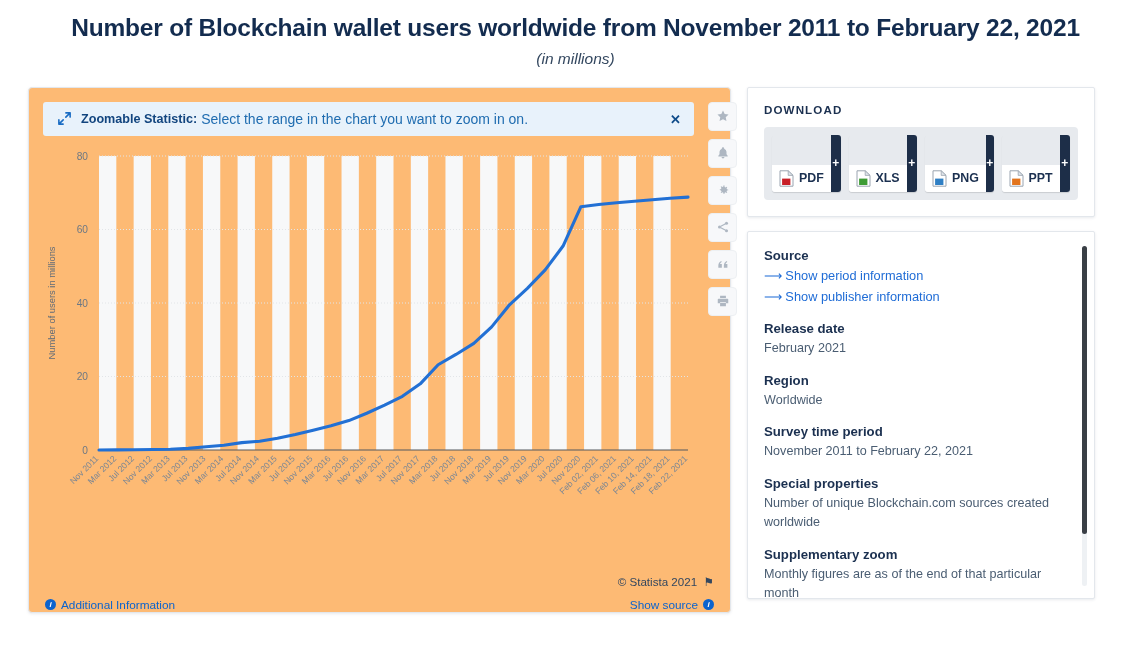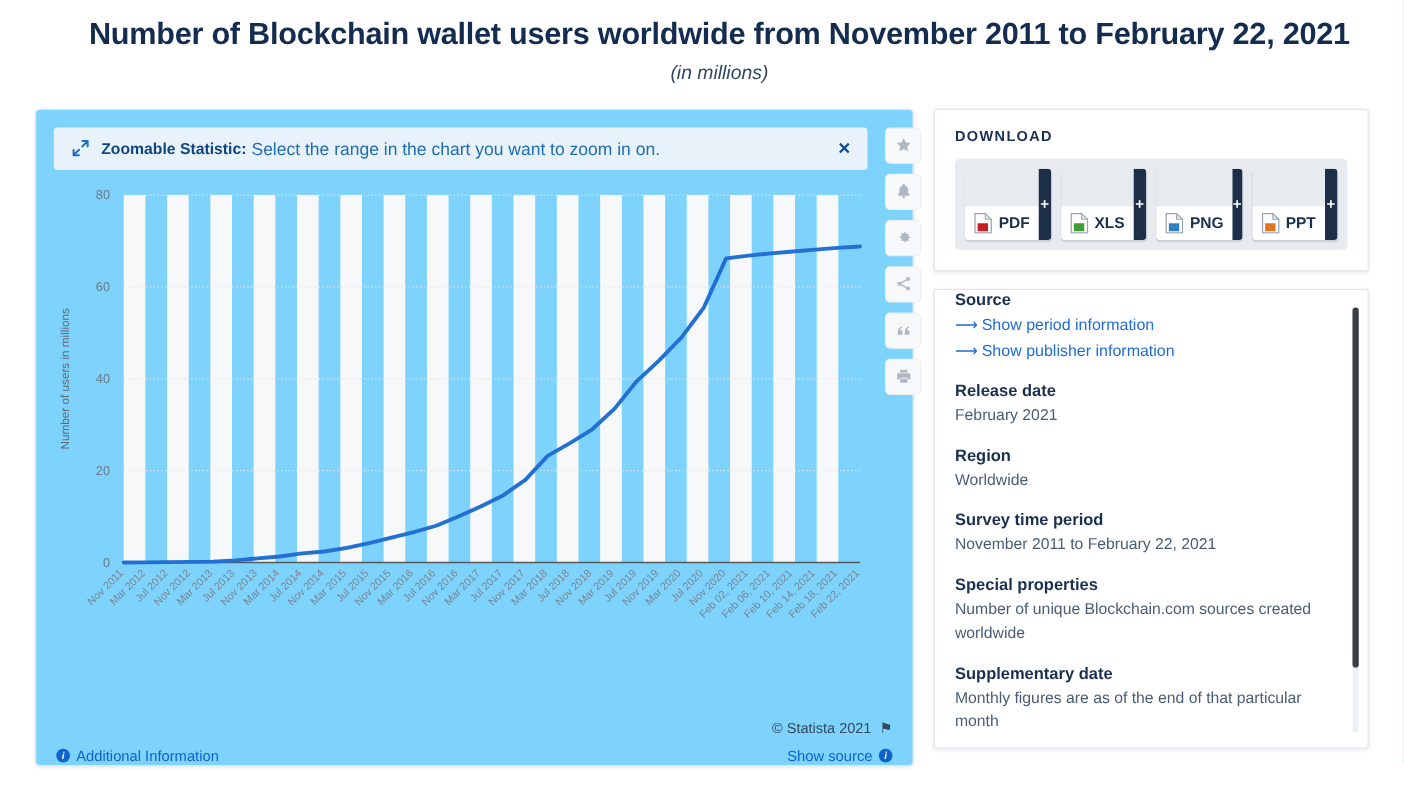--- a/index.html
+++ b/index.html
@@ -24,21 +24,21 @@
   }
 
   
   #content {
     display: flex; align-items: flex-start;
     padding: 19px 28px 0 28px; gap: 16px;
   }
 
   
   #chart-card {
-    width: 703px; background: #7dd3fc;
+    width: 703px; background: #fdba74;
     border: 1px solid #e3e7ec; border-radius: 4px;
     box-shadow: 0 1px 3px rgba(30,50,80,.10);
     position: relative; height: 526px;
     display: flex;
   }
   #chart-main { flex: 1; padding: 14px 12px 0 12px; position: relative; }
 
   
   #zoom-banner {
     background: #e8f2fb; border-radius: 3px;
@@ -123,21 +123,21 @@
   }
   .dl-label { font-size: 12.4px; font-weight: 700; color: #1b3050; }
   .dl-plus {
     background: #1d2e48; color: #fff; width: 15px;
     display: flex; align-items: center; justify-content: center;
     font-size: 12px; font-weight: 700;
   }
   .file-ico { width: 15px; height: 17px; flex: 0 0 auto; }
 
   #source-card {
-    padding: 0 18px 14px 16px; position: relative;
+    padding: 16px 18px 14px 16px; position: relative;
     height: 368px; overflow: hidden;
   }
   #source-inner { padding-right: 16px; }
   .sec-head {
     font-size: 13.2px; font-weight: 700; color: #1b3050;
     margin-bottom: 3px;
   }
   .sec-body { font-size: 12.6px; color: #4a5d72; line-height: 1.55; }
   .sec-block { margin-bottom: 14px; }
   .src-link {
@@ -389,21 +389,21 @@
           <div class="sec-head">Survey time period</div>
           <div class="sec-body">November 2011 to February 22, 2021</div>
         </div>
 
         <div class="sec-block">
           <div class="sec-head">Special properties</div>
           <div class="sec-body">Number of unique Blockchain.com sources created worldwide</div>
         </div>
 
         <div class="sec-block">
-          <div class="sec-head">Supplementary date</div>
+          <div class="sec-head">Supplementary zoom</div>
           <div class="sec-body">Monthly figures are as of the end of that particular month</div>
         </div>
       </div>
 
       <div id="sb-track">
         <div id="sb-thumb"></div>
       </div>
     </div>
   </div>
 </div>

